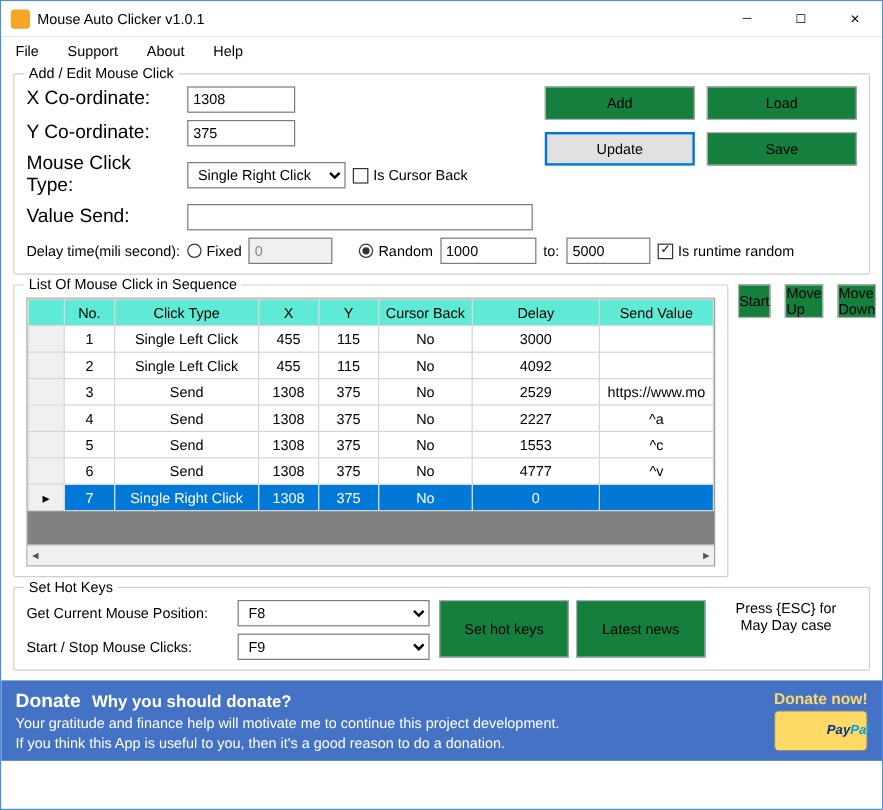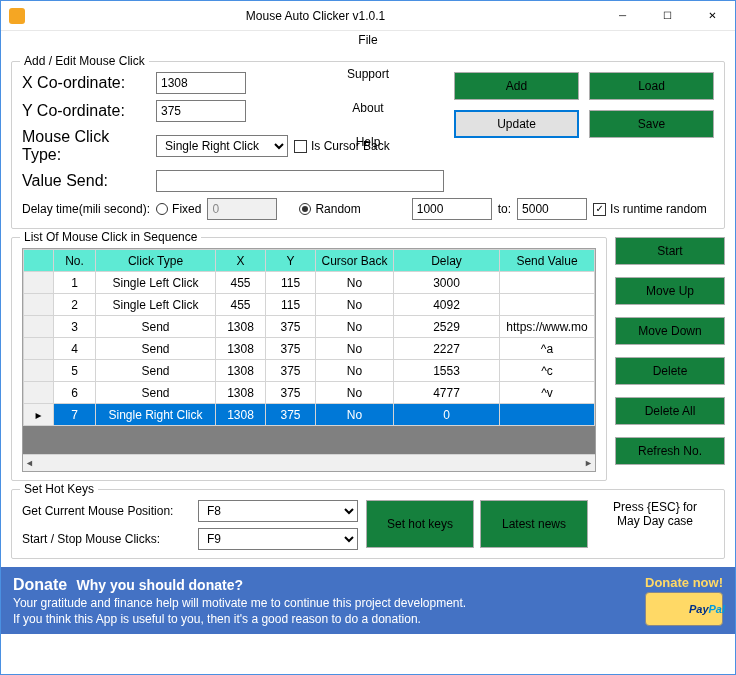--- a/index.html
+++ b/index.html
@@ -1,22 +1,22 @@
 <!DOCTYPE html>
 <html><head>
 <meta charset="utf-8">
 <style>
 * { box-sizing: border-box; margin: 0; padding: 0; }
 body { font-family: "Segoe UI", Tahoma, sans-serif; font-size: 12px; background: #fff; width: 736px; height: 675px; overflow: hidden; border: 1px solid #4a90e2; }
 .titlebar { height: 30px; background: #fff; display: flex; align-items: center; padding: 0 0 0 8px; border-bottom: 1px solid #e8e8e8; }
 .titlebar .app-icon { width: 16px; height: 16px; background: #f5a623; border-radius: 3px; margin-right: 6px; }
-.titlebar .title { flex: 1; font-size: 12px; text-align: center; }
+.titlebar .title { flex: 1; font-size: 12px; }
 .win-controls { display: flex; }
 .win-btn { width: 45px; height: 30px; display: flex; align-items: center; justify-content: center; font-size: 10px; }
-.menubar { height: 24px; display: flex; align-items: center; padding: 0 8px; gap: 16px; font-size: 12px; flex-direction: column; }
+.menubar { height: 24px; display: flex; align-items: center; padding: 0 8px; gap: 16px; font-size: 12px; }
 .menubar span { padding: 2px 4px; }
 .content { padding: 6px 10px 0 10px; }
 .groupbox { border: 1px solid #d0d0d0; border-radius: 2px; padding: 10px 10px 8px 10px; margin-bottom: 8px; position: relative; }
 .groupbox .legend { position: absolute; top: -8px; left: 8px; background: #fff; padding: 0 4px; font-size: 12px; }
 .row { display: flex; align-items: center; margin-bottom: 6px; gap: 6px; }
 .label { width: 128px; font-size: 16px; }
 input[type=text], select { border: 1px solid #7a7a7a; height: 22px; padding: 0 4px; font-size: 12px; background: #fff; }
 .btn { border: 1px solid #adadad; background: #15803d; height: 28px; font-size: 12px; display: flex; align-items: center; justify-content: center; cursor: default; }
 .btn.primary { border: 2px solid #0078d7; background: #e1e1e1; }
 .radio, .check { display: flex; align-items: center; gap: 4px; }
@@ -28,21 +28,21 @@
 .table-wrap { flex: 1; }
 .grid { border: 1px solid #a0a0a0; }
 table { border-collapse: collapse; width: 100%; font-size: 12px; }
 th, td { border: 1px solid #d4d4d4; text-align: center; height: 22px; padding: 0 4px; overflow: hidden; white-space: nowrap; }
 th { background: #5eead4; font-weight: normal; }
 td.rowhead { background: #f0f0f0; width: 30px; }
 tr.selected td { background: #0078d7; color: #fff; }
 tr.selected td.rowhead { background: #f0f0f0; color: #000; }
 .empty-area { height: 28px; background: #808080; }
 .hscroll { height: 17px; background: #f0f0f0; border-top: 1px solid #d4d4d4; position: relative; display: flex; align-items: center; justify-content: space-between; padding: 0 2px; font-size: 9px; color: #555; }
-.side-btns { width: 110px; display: flex; flex-direction: column; gap: 12px; }
+.side-btns { width: 110px; display: flex; flex-direction: row; gap: 12px; }
 .side-btns .btn { height: 28px; }
 .hotkey-row { display: flex; align-items: flex-start; gap: 8px; }
 .hotkey-left { flex: 1; }
 .hotkey-left .row { margin-bottom: 6px; }
 .hotkey-btns { display: flex; gap: 6px; }
 .hotkey-btns .btn { width: 108px; height: 48px; }
 .esc-note { width: 118px; text-align: center; font-size: 12px; padding: 0 4px; }
 .donate { background: #4472c4; color: #fff; padding: 8px 12px; display: flex; align-items: center; gap: 10px; margin-top: 4px; }
 .donate-left { flex: 1; }
 .donate-title { font-size: 16px; font-weight: bold; }
@@ -123,21 +123,21 @@
     <div class="radio">
       <div class="radio-circle"></div>
       <span>Fixed</span>
     </div>
     <input type="text" disabled="" style="width: 70px; background: rgb(240, 240, 240); color: rgb(136, 136, 136);" value="0">
     <div style="width:10px"></div>
     <div class="radio">
       <div class="radio-circle checked"></div>
       <span>Random</span>
     </div>
-    <input type="text" style="width: 80px; margin-left: 45px;" value="1000">
+    <input type="text" style="width: 80px;" value="1000">
     <span>to:</span>
     <input type="text" style="width: 70px;" value="5000">
     <div class="check">
       <div class="checkbox checked"></div>
       <span>Is runtime random</span>
     </div>
   </div>
 </div>
 
 <div class="table-area">

